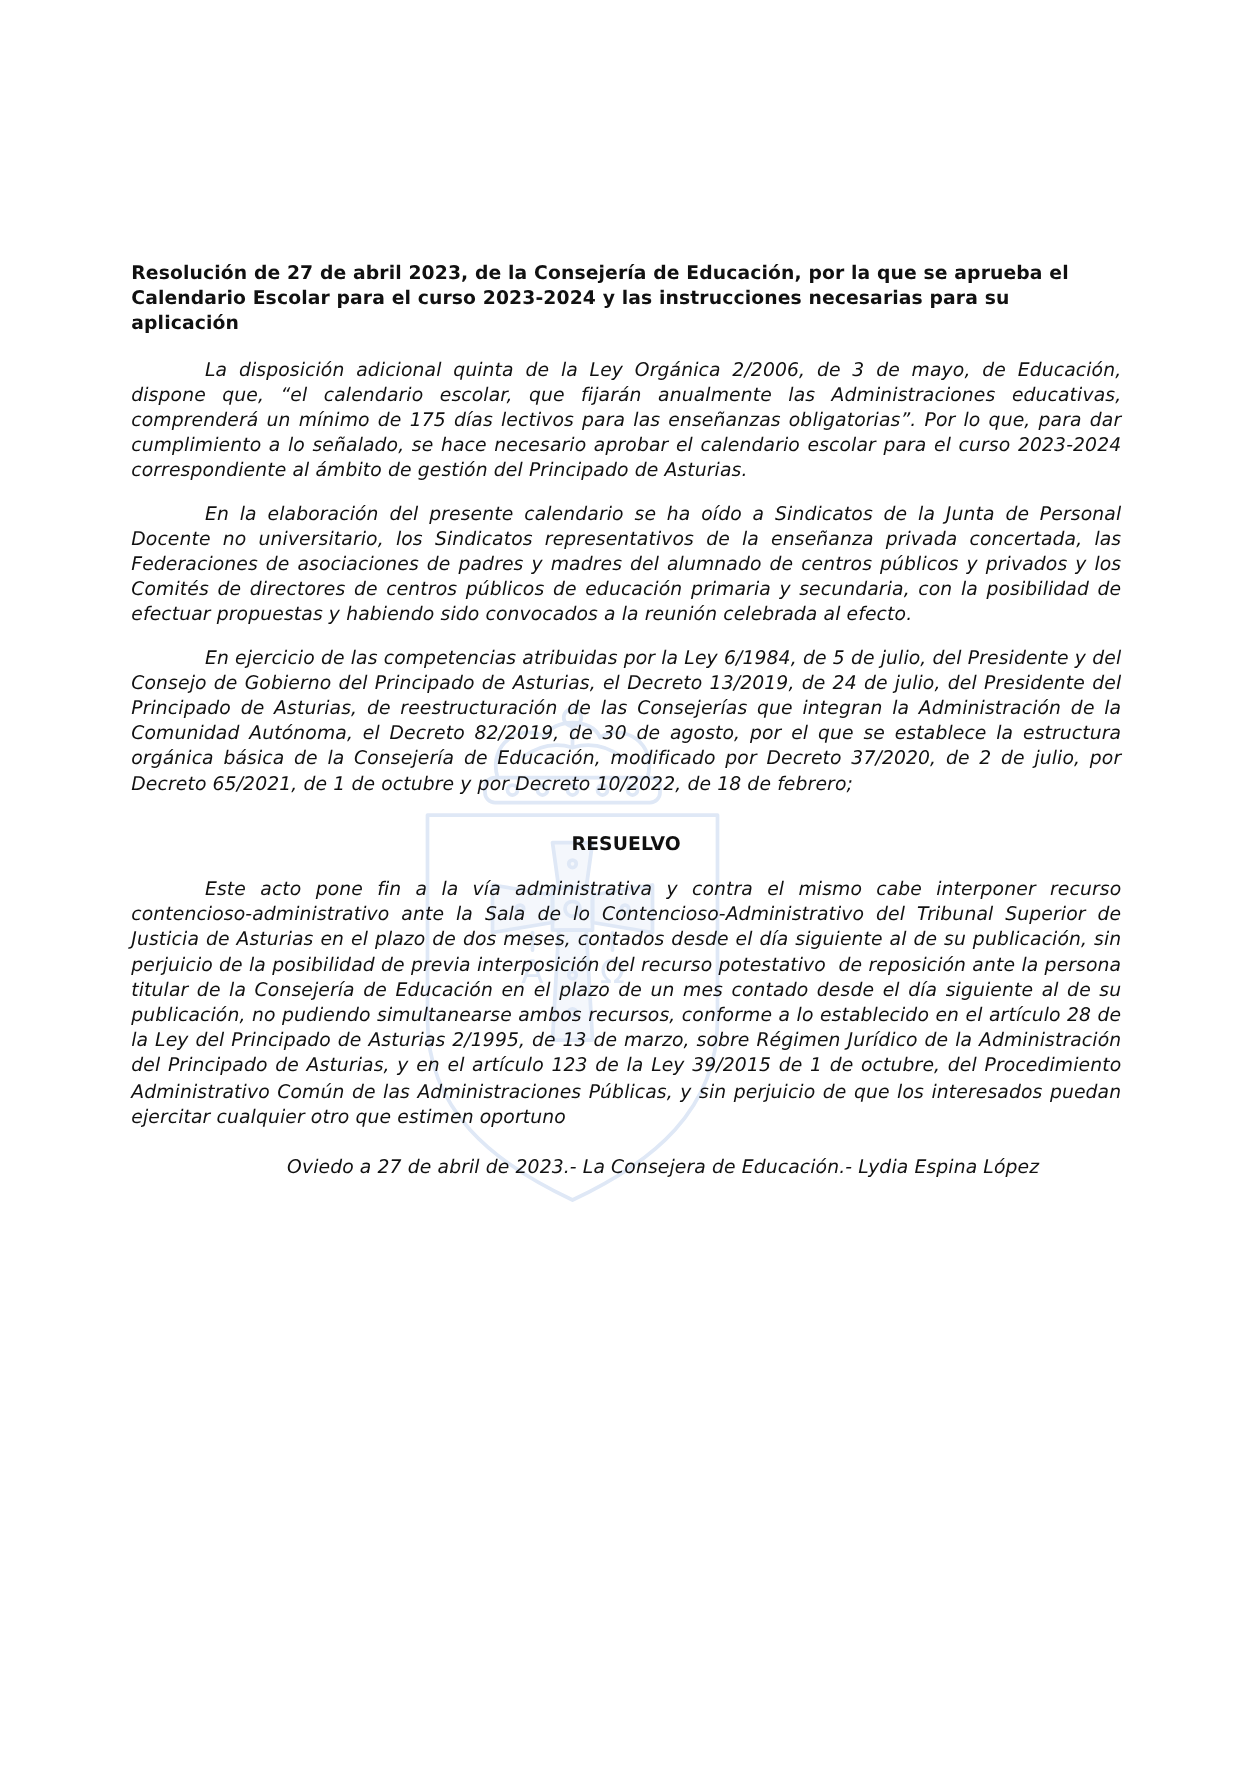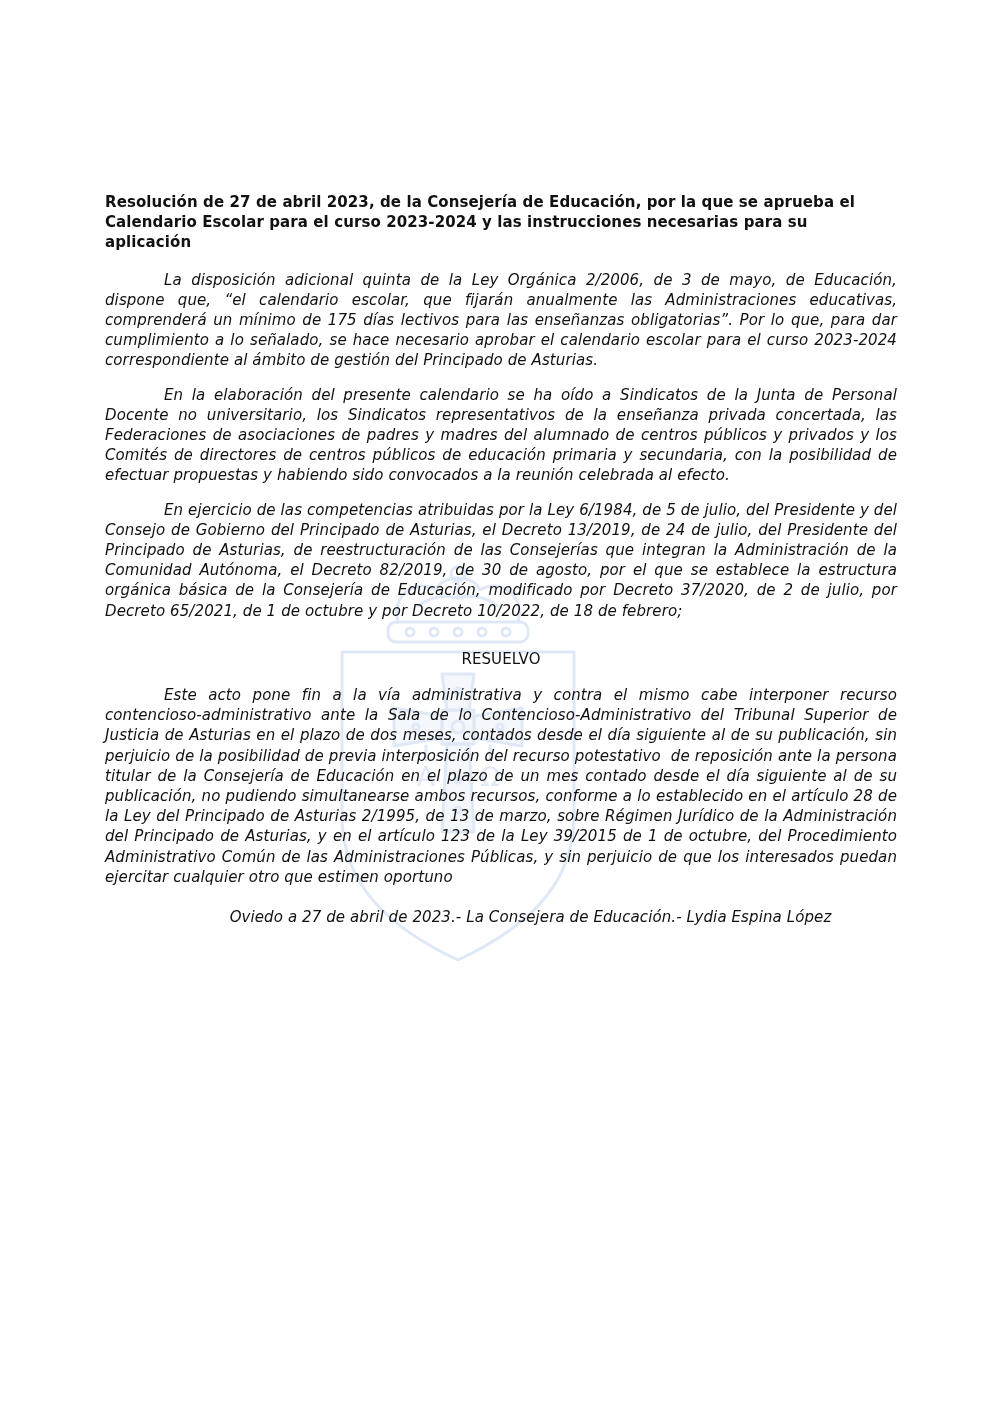--- a/index.html
+++ b/index.html
@@ -23,21 +23,21 @@
     left: 330px;
     top: 558px;
     width: 256px;
     height: 410px;
     color: var(--color-watermark, #dfe8f6);
     pointer-events: none;
   }
   .content {
     position: absolute;
     left: 105px;
-    top: 192px;
+    top: 208px;
     width: 792px;
     font-size: 15px;
     line-height: 20.2px;
     letter-spacing: 0.1px;
     text-align: justify;
   }
   .title {
     font-size: 15px;
     line-height: 20.2px;
     font-weight: 700;
@@ -46,20 +46,21 @@
   }
   .para {
     margin: 0 0 14px 0;
     text-indent: 59px;
     font-style: italic;
   }
   .resuelvo {
     margin: 28px 0 16px 0;
     text-align: center;
     text-indent: 0;
+    font-weight: bold;
   }
   .signature {
     margin: 20px 0 0 0;
     text-align: center;
   }
   .bold-dash {
     font-weight: 700;
   }
 </style>
 </head>

